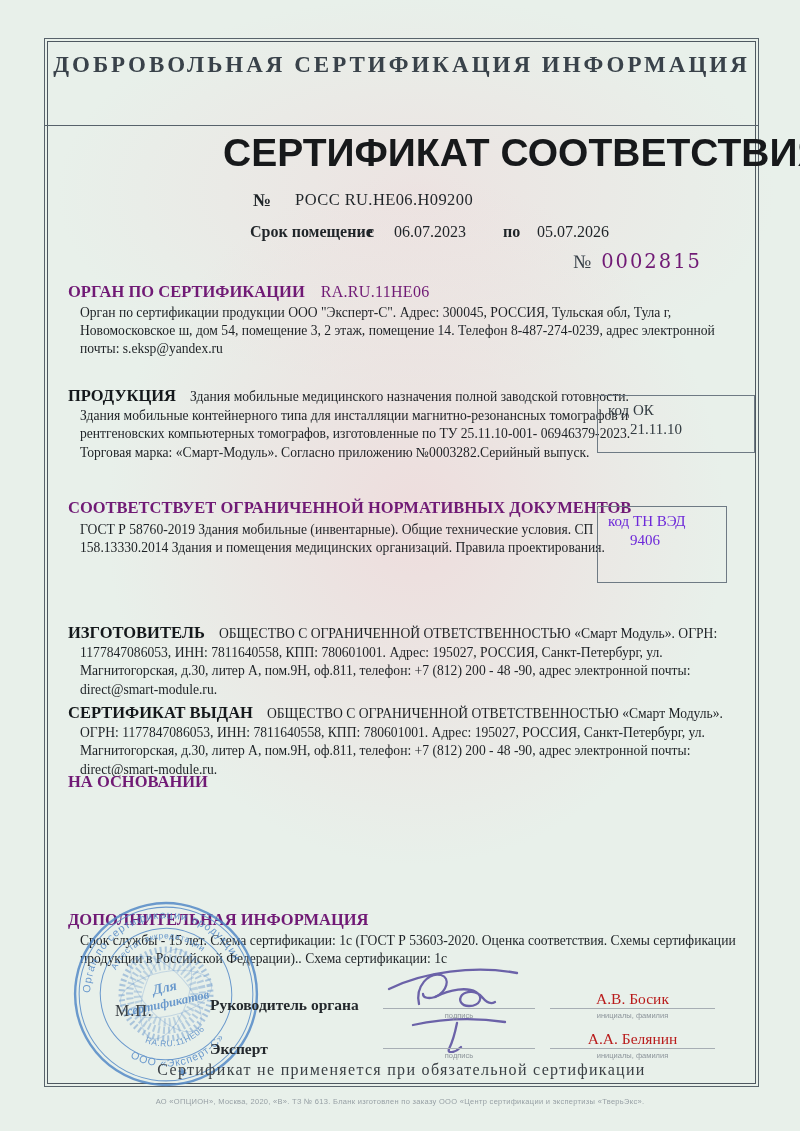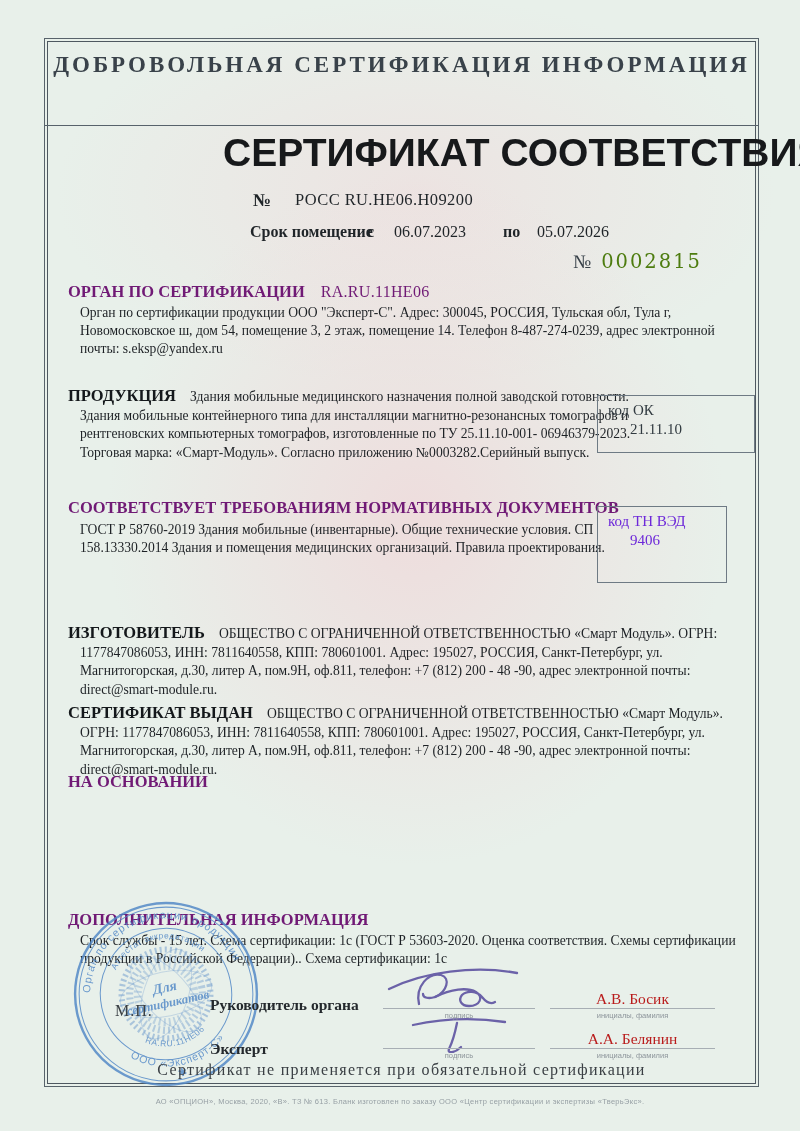--- a/index.html
+++ b/index.html
@@ -30,21 +30,21 @@
   #numline .nvalue{position:absolute;left:250px;font-size:16.5px;letter-spacing:.4px;}
   #validity{top:184px;left:0;width:100%;height:22px;font-size:16px;}
   #validity .b{font-weight:bold;}
   #validity .v-label{position:absolute;left:205px;}
   #validity .v-from-word{position:absolute;left:322px;}
   #validity .v-from{position:absolute;left:349px;}
   #validity .v-to-word{position:absolute;left:458px;}
   #validity .v-to{position:absolute;left:492px;}
   #blanknum{top:211px;left:528px;white-space:nowrap;}
   #blanknum .sym{font-size:19px;color:#39424a;}
-  #blanknum .digits{font-size:19.5px;letter-spacing:2px;color:#4d7c0f;margin-left:10px;font-family:"DejaVu Serif",serif;}
+  #blanknum .digits{font-size:19.5px;letter-spacing:2px;color:#701a75;margin-left:10px;font-family:"DejaVu Serif",serif;}
   .sec-label{font-weight:bold;font-size:16.5px;color:#701a75;white-space:nowrap;}
   .sec-code{font-weight:normal;font-size:16px;margin-left:16px;letter-spacing:.3px;}
   .body-text{font-size:13.6px;line-height:1.34;color:#1d2125;}
   .para{font-size:13.6px;line-height:1.34;color:#1d2125;text-indent:-12px;margin:0;}
   .para .inline-label{font-weight:bold;font-size:16.5px;color:#14181b;margin-right:14px;}
   #org-label{left:23px;top:243px;}
   #org-text{left:35px;top:265px;width:672px;}
   #product-p{left:35px;top:346px;width:556px;}
   #codeok{left:552px;top:356px;width:158px;height:58px;border:1px solid #6e7a84;
     font-size:15px;color:#313a40;padding:6px 0 0 10px;box-sizing:border-box;}
@@ -117,21 +117,21 @@
   <div id="org-text" class="abs body-text">Орган по сертификации продукции ООО "Эксперт-С". Адрес: 300045, РОССИЯ, Тульская обл, Тула г, Новомосковское ш, дом 54, помещение 3, 2 этаж, помещение 14. Телефон 8-487-274-0239, адрес электронной почты: s.eksp@yandex.ru</div>
 
   <p id="product-p" class="abs para">
     <span class="inline-label">ПРОДУКЦИЯ</span><span>Здания мобильные медицинского назначения полной заводской готовности. Здания мобильные контейнерного типа для инсталляции магнитно-резонансных томографов и рентгеновских компьютерных томографов, изготовленные по ТУ 25.11.10-001- 06946379-2023. Торговая марка: «Смарт-Модуль». Согласно приложению №0003282.Серийный выпуск.</span>
   </p>
   <div id="codeok" class="abs">
     <div>код ОК</div>
     <div class="code-val">21.11.10</div>
   </div>
 
-  <div id="standards-label" class="abs sec-label">СООТВЕТСТВУЕТ ТРЕБОВАНИЯМ НОРМАТИВНЫХ ДОКУМЕНТОВ</div>
+  <div id="standards-label" class="abs sec-label">СООТВЕТСТВУЕТ ОГРАНИЧЕННОЙ НОРМАТИВНЫХ ДОКУМЕНТОВ</div>
   <div id="standards-text" class="abs body-text">ГОСТ Р 58760-2019 Здания мобильные (инвентарные). Общие технические условия. СП 158.13330.2014 Здания и помещения медицинских организаций. Правила проектирования.</div>
   <div id="codetn" class="abs">
     <div>код ТН ВЭД</div>
     <div class="code-val">9406</div>
   </div>
 
   <p id="manu-p" class="abs para">
     <span class="inline-label">ИЗГОТОВИТЕЛЬ</span><span>ОБЩЕСТВО С ОГРАНИЧЕННОЙ ОТВЕТСТВЕННОСТЬЮ «Смарт Модуль». ОГРН: 1177847086053, ИНН: 7811640558, КПП: 780601001. Адрес: 195027, РОССИЯ, Санкт-Петербург, ул. Магнитогорская, д.30, литер А, пом.9Н, оф.811, телефон: +7 (812) 200 - 48 -90, адрес электронной почты: direct@smart-module.ru.</span>
   </p>
 

